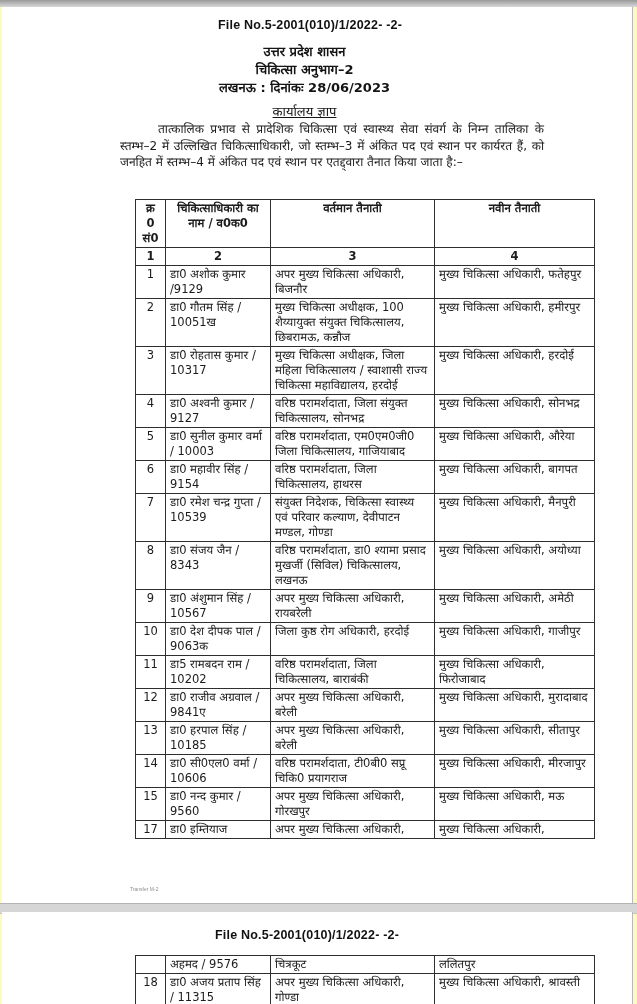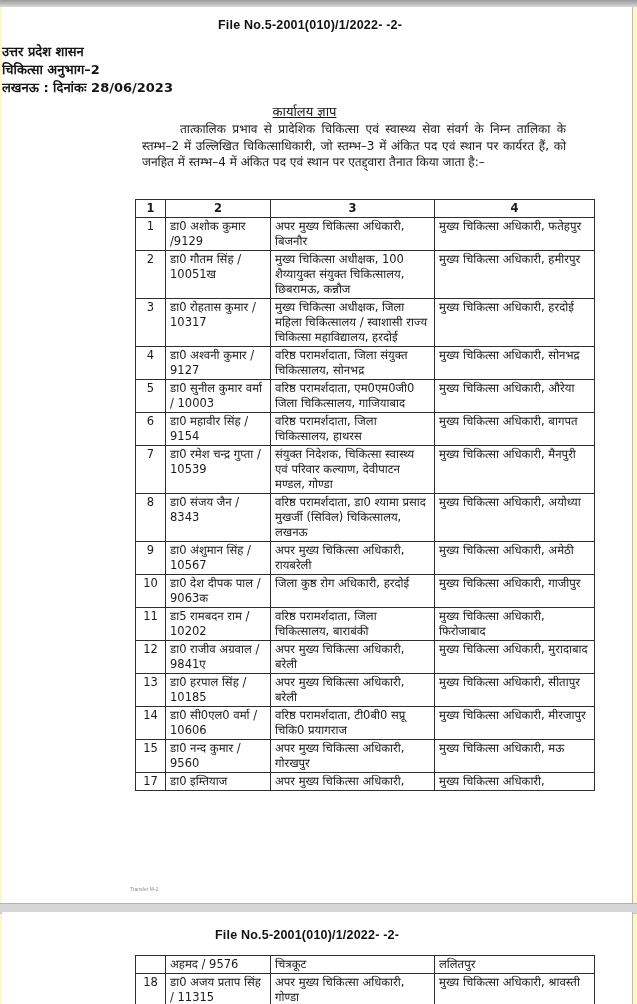--- a/index.html
+++ b/index.html
@@ -18,26 +18,26 @@
     background:#d6d6d6;border-top:1px solid #b3b3b3;border-bottom:1px solid #c6c6c6;}
   .page2{top:912px;height:92px;}
 
   .fileno{position:absolute;left:216px;top:11px;
     font-family:"Liberation Sans","DejaVu Sans",sans-serif;
     font-weight:bold;font-size:12.5px;color:#111;letter-spacing:.2px;}
   .fileno2{position:absolute;left:213px;top:16px;
     font-family:"Liberation Sans","DejaVu Sans",sans-serif;
     font-weight:bold;font-size:12.5px;color:#111;letter-spacing:.2px;}
 
-  .center-block{position:absolute;left:0;top:36px;width:605px;text-align:left;color:#141414;}
+  .center-block{position:absolute;left:0;top:36px;width:605px;text-align:center;color:#141414;}
   .center-block .l{font-weight:bold;font-size:13px;line-height:18px;}
   .memo-title{position:absolute;left:0;top:95px;width:605px;text-align:center;
     font-weight:normal;font-size:13px;color:#141414;text-decoration:underline;}
 
-  .body-par{position:absolute;left:140px;top:114px;width:424px;
+  .body-par{position:absolute;left:118px;top:114px;width:424px;
     font-size:12px;line-height:16.5px;color:#1b1b1b;
     text-align:justify;text-indent:38px;}
 
   table.doc{border-collapse:collapse;table-layout:fixed;
     font-size:11.5px;line-height:15px;color:#1b1b1b;}
   table.doc td,table.doc th{border:1px solid #2e2e2e;vertical-align:top;
     padding:1px 4px;word-wrap:break-word;}
   .t1{position:absolute;left:133px;top:192px;width:459px;}
   .t2{position:absolute;left:133px;top:43px;width:459px;}
   col.c1{width:30px;}col.c2{width:105px;}col.c3{width:164px;}col.c4{width:160px;}
@@ -67,20 +67,28 @@
 
     <table class="doc t1">
       <colgroup>
           <col class="c1">
           <col class="c2">
           <col class="c3">
           <col class="c4">
         </colgroup>
       <thead>
         <tr>
+          <th class="h sn">क्र
+0
+सं0</th>
+          <th class="h">चिकित्साधिकारी का नाम / व0क0</th>
+          <th class="h">वर्तमान तैनाती</th>
+          <th class="h">नवीन तैनाती</th>
+        </tr>
+        <tr>
           <td class="num">1</td>
           <td class="num">2</td>
           <td class="num">3</td>
           <td class="num">4</td>
         </tr>
       </thead>
       <tbody>
           <tr>
             <td class="c-sno">1</td>
             <td class="c-name">डा0 अशोक कुमार /9129</td>

